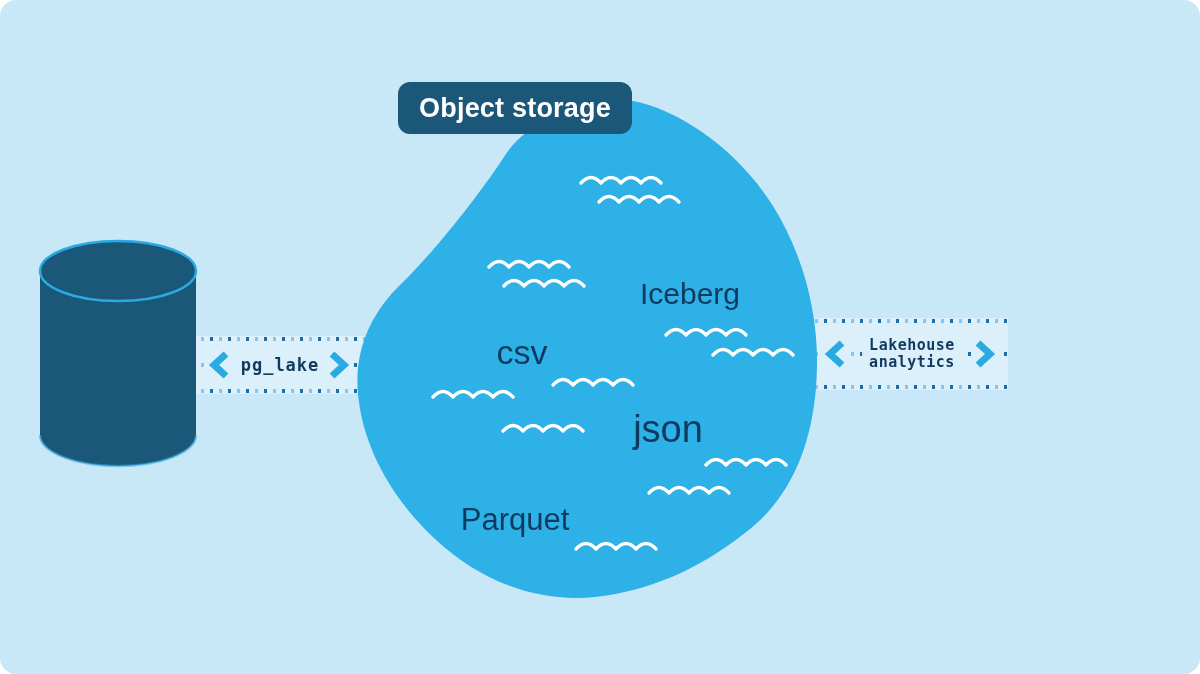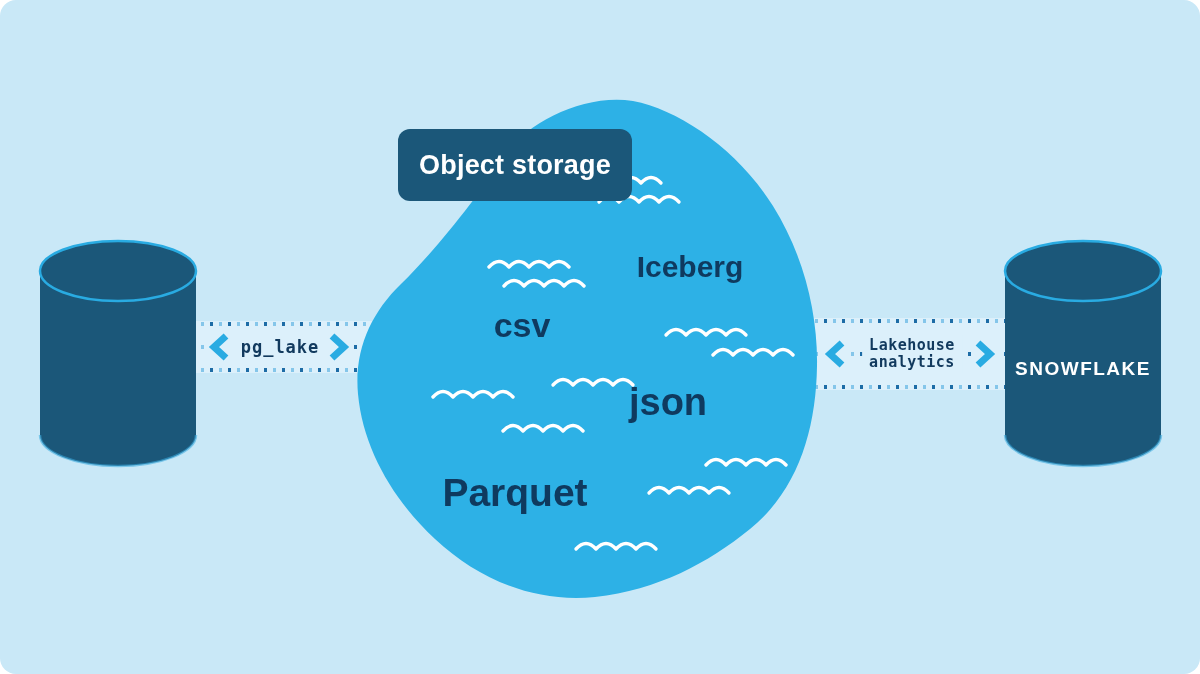--- a/index.html
+++ b/index.html
@@ -10,36 +10,36 @@
   *{margin:0;padding:0;box-sizing:border-box;}
   html,body{background:#ffffff;font-family:"Liberation Sans","DejaVu Sans",sans-serif;}
   .page{width:1200px;height:674px;position:relative;background:#ffffff;}
   .canvas{
     position:absolute;inset:0;background:var(--canvas_bg);border-radius:16px;overflow:hidden;
   }
   
   .blob-svg{position:absolute;left:340px;top:98px;width:490px;height:510px;z-index:2;}
   
   .os-label{
-    position:absolute;left:398px;top:82px;width:234px;height:72px;z-index:4;
+    position:absolute;left:398px;top:82px;width:234px;height:52px;z-index:4;
     background:var(--navy);border-radius:12px;display:flex;align-items:center;justify-content:center;
-    color:var(--white);font-size:27px;font-weight:700;letter-spacing:.2px;margin-top:47px;
+    color:var(--white);font-size:27px;font-weight:700;letter-spacing:.2px;
   }
   
   .fmt{
     position:absolute;z-index:3;transform:translate(-50%,-50%);
-    color:var(--text_navy);font-weight:700;white-space:nowrap;
+    color:var(--text_navy);font-weight:400;white-space:nowrap;margin-top:27px;
   }
   .fmt-iceberg{left:690px;top:267px;font-size:30px;}
   .fmt-csv{left:522px;top:325px;font-size:34px;}
   .fmt-json{left:668px;top:402px;font-size:38px;}
-  .fmt-parquet{left:515px;top:493px;font-size:39px;}
+  .fmt-parquet{left:515px;top:493px;font-size:31px;}
   
   .band{position:absolute;background:var(--band_bg);z-index:1;}
-  .band-left{left:192px;top:321px;width:190px;height:52px;}
+  .band-left{left:192px;top:336px;width:190px;height:58px;}
   .band-right{left:806px;top:318px;width:202px;height:72px;}
   .dots{
     position:absolute;left:0;right:0;height:4px;
     background:repeating-linear-gradient(to right,
       var(--dot_dark) 0 3px, transparent 3px 9px,
       var(--dot_light) 9px 12px, transparent 12px 18px);
   }
   .dots-top{top:1px;} .dots-bottom{bottom:1px;} .dots-mid{top:50%;margin-top:-2px;}
   .chev{
     position:absolute;top:50%;transform:translateY(-50%);
@@ -150,23 +150,15 @@
     <div class="fmt fmt-parquet">Parquet</div>
 
     <div class="cyl cyl-left">
       <svg viewBox="0 0 160 232">
         <path d="M2,34 L2,198 C2,215 37,229 80,229 C123,229 158,215 158,198 L158,34 Z" fill="var(--navy)"></path>
         <path d="M2,198 C2,215 37,229 80,229 C123,229 158,215 158,198" fill="none" stroke="#36A9DF" stroke-width="2.5" opacity="0.55"></path>
         <ellipse cx="80" cy="34" rx="78" ry="30" fill="var(--navy)" stroke="var(--accent_blue)" stroke-width="2.5"></ellipse>
       </svg>
     </div>
 
-    <div class="cyl cyl-right">
-      <svg viewBox="0 0 160 232">
-        <path d="M2,34 L2,198 C2,215 37,229 80,229 C123,229 158,215 158,198 L158,34 Z" fill="var(--navy)"></path>
-        <path d="M2,198 C2,215 37,229 80,229 C123,229 158,215 158,198" fill="none" stroke="#36A9DF" stroke-width="2.5" opacity="0.55"></path>
-        <ellipse cx="80" cy="34" rx="78" ry="30" fill="var(--navy)" stroke="var(--accent_blue)" stroke-width="2.5"></ellipse>
-      </svg>
-      <div class="cyl-label">SNOWFLAKE</div>
-    </div>
 
   </div>
 </div>
 
 </body></html>

